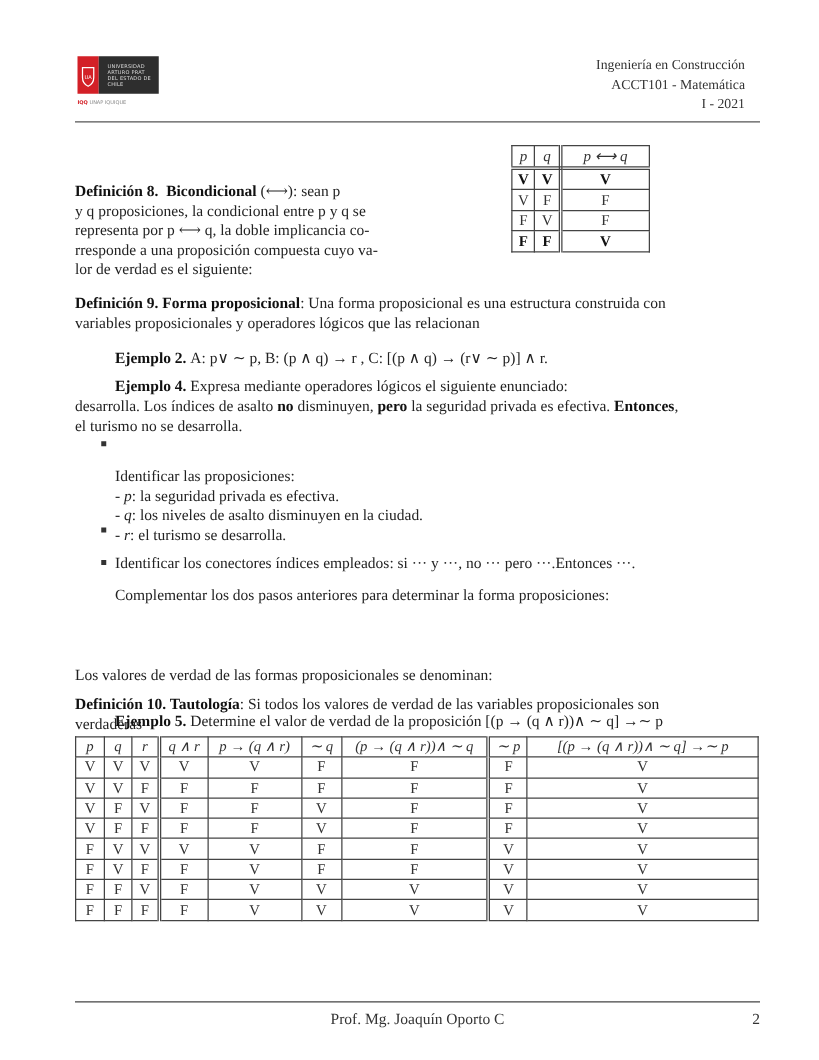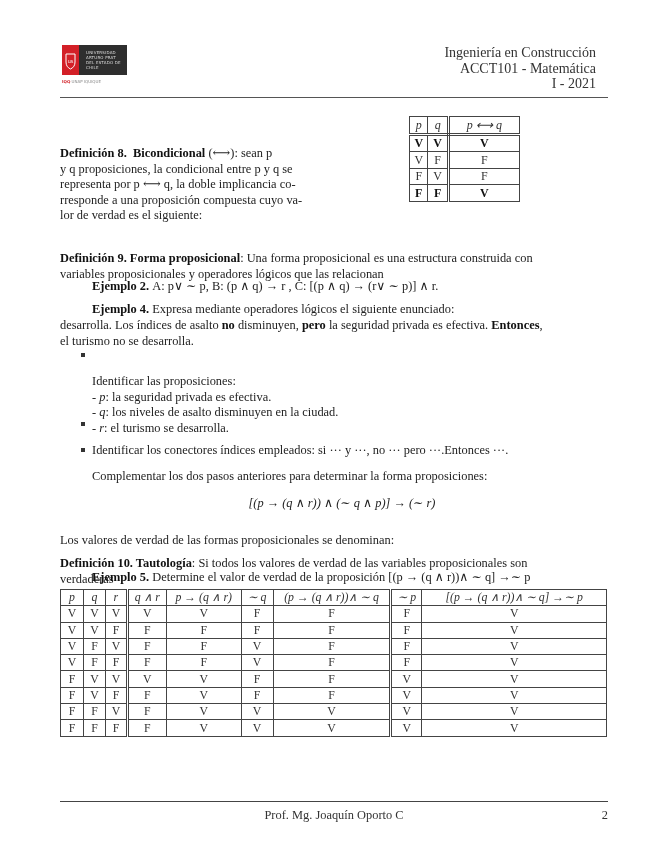--- a/index.html
+++ b/index.html
@@ -8,21 +8,21 @@
   .page { position:absolute; left:0; top:0; width:655px; height:848px; }
   .abs { position:absolute;margin-top:28px; }
   .txt { font-family:"Liberation Serif","DejaVu Serif",serif; font-size:12.4px; line-height:15.5px; color:#222; }
   b { font-weight:bold; color:#111; }
   i, .m { font-style:italic; }
   .logo-red { position:absolute; left:62px; top:45px; width:17px; height:30px; background:#d32027; }
   .logo-dark { position:absolute; left:79px; top:45px; width:48px; height:30px; background:#2e2e2e; color:#ddd;
                font-family:"DejaVu Sans",sans-serif; font-size:4px; line-height:5px; padding:5px 0 0 7px; box-sizing:border-box; letter-spacing:0.2px; }
   .logo-sub { position:absolute; left:62px; top:79px; font-family:"DejaVu Sans",sans-serif; font-size:4px; color:#888; }
   .logo-sub .red { color:#d32027; font-weight:bold; }
-  .hdr-right { position:absolute; right:59px; top:45px; text-align:right; font-family:"Liberation Serif",serif; font-size:14px; line-height:15.5px; color:#333; }
+  .hdr-right { position:absolute; right:59px; top:45px; text-align:right; font-family:"Liberation Serif",serif; font-size:11px; line-height:15.5px; color:#333; }
   .rule-top { position:absolute; left:60px; top:97px; width:548px; height:1px; background:#555; }
   .rule-bot { position:absolute; left:60px; top:801px; width:548px; height:1px; background:#444; }
   .footer { position:absolute; left:60px; top:808px; width:548px; font-family:"Liberation Serif",serif; font-size:12.4px; color:#333; }
   .footer .name { position:absolute; left:0; width:100%; text-align:center; }
   .footer .pg { position:absolute; right:0; }
   table { border-collapse:collapse; font-family:"Liberation Serif",serif; font-size:12px; color:#333; }
   td, th { border:1px solid #444; text-align:center; padding:0; font-weight:normal; }
   th { font-style:italic; }
   .t1 { position:absolute; left:409px; top:116px; width:111px; }
   .t1 td, .t1 th { height:15.5px; line-height:14px; }
@@ -94,21 +94,21 @@
       <td>F</td>
     </tr>
     <tr class="bold">
       <td>F</td>
       <td class="c2">F</td>
       <td>V</td>
     </tr>
   </tbody>
     </table>
 
-  <div class="abs txt" style="left:60px; top:223px; width:550px;">
+  <div class="abs txt" style="left:60px; top:207px; width:550px;">
     <div><b>Definición 9. Forma proposicional</b><span>: Una forma proposicional es una estructura construida con</span></div>
     <div>variables proposicionales y operadores lógicos que las relacionan</div>
   </div>
 
   <div class="abs txt" style="left:92px; top:251px; width:520px;">
     <b>Ejemplo 2.</b>&nbsp;<span>A: p∨ ∼ p,   B: (p ∧ q) → r ,   C: [(p ∧ q) → (r∨ ∼ p)] ∧ r.</span>
   </div>
 
   <div class="abs txt" style="left:92px; top:274px; width:520px;">
     <b>Ejemplo 4.</b>&nbsp;<span>Expresa mediante operadores lógicos el siguiente enunciado:</span>
@@ -127,23 +127,20 @@
   </div>
 
   <div class="bullet" style="left:81px; top:422px;"></div>
   <div class="abs txt" style="left:92px; top:415px; width:520px;">
     <span>Identificar los conectores índices empleados: si ··· y ···, no ···  pero ···.Entonces ···.</span>
   </div>
 
   <div class="bullet" style="left:81px; top:448px;"></div>
   <div class="abs txt" style="left:92px; top:441px; width:520px;">
     <span>Complementar los dos pasos anteriores para determinar la forma proposiciones:</span>
-  </div>
-  <div class="abs txt center" style="left:92px; top:468px; width:500px;">
-    <i>[(p → (q ∧ r)) ∧ (∼ q ∧ p)] → (∼ r)</i>
   </div>
 
   <div class="abs txt" style="left:60px; top:505px; width:550px;">Los valores de verdad de las formas proposicionales se denominan:</div>
 
   <div class="abs txt" style="left:60px; top:528px; width:550px;">
     <div><b>Definición 10. Tautología</b><span>: Si todos los valores de verdad de las variables proposicionales son</span></div>
     <div>verdaderas</div>
   </div>
 
   <div class="abs txt" style="left:92px; top:542px; width:520px;">

